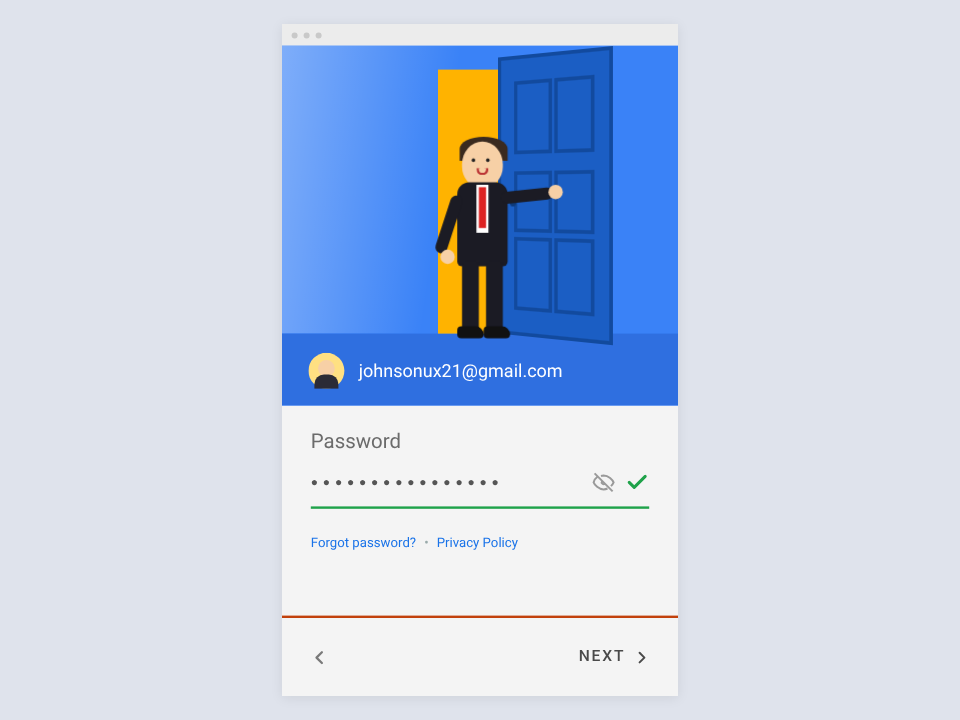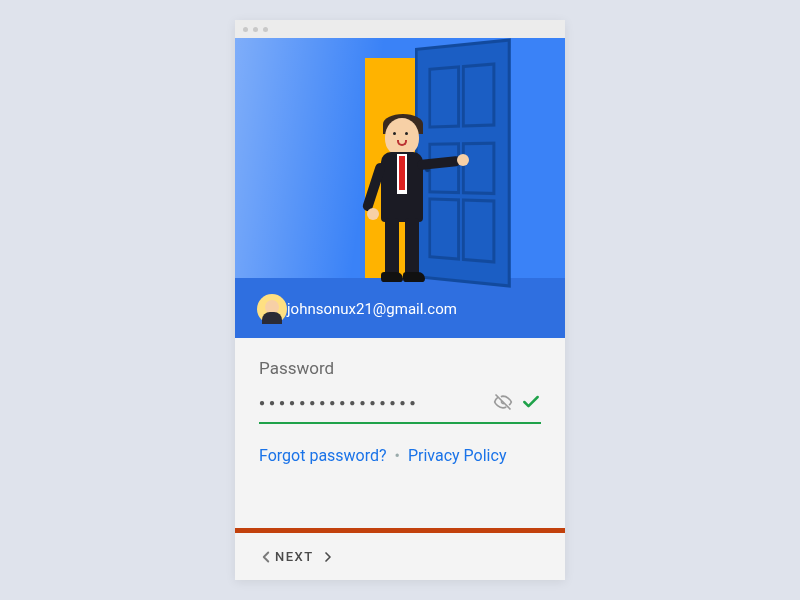--- a/index.html
+++ b/index.html
@@ -158,21 +158,21 @@
   .shoe {
     position:absolute; top:154px;
     width:22px; height:10px; background:#111; border-radius:4px 8px 4px 4px;
   }
   .shoe.l { left:18px; }
   .shoe.r { left:40px; }
 
   .account-row {
     position: absolute;
     left: 22px; bottom: 14px;
-    display: flex; align-items: center; 
+    display: flex; align-items: center; gap: 12px;
     color: #fff;
     font-size: 15px;
   }
   .avatar {
     width: 30px; height: 30px; border-radius: 50%;
     background: #ffe082;
     display:flex; align-items:center; justify-content:center;
     overflow:hidden;
   }
   .avatar .mini {
@@ -203,34 +203,35 @@
     letter-spacing: 4px;
     color: #555;
     font-size: 10px;
     white-space: nowrap;
     overflow: hidden;
   }
   .eye-icon { width:20px; height:20px; color:#9a9a9a; cursor:pointer; }
   .check-icon { width:20px; height:20px; color:#1fa24a; }
   .links {
     margin-top: 22px;
-    font-size: 16px;
+    font-size: 11px;
     color: #1a73e8;
   }
   .links .sep { color:#9aa; margin:0 4px; }
   .links span { cursor:pointer; }
 
   .spacer { flex:1; }
 
   .nav {
-    height: 52px;
-    border-top: 5px solid #c2410c;
+    height: 67px;
+    border-top: 2px solid #c2410c;
     background: #f4f4f4;
     display: flex;
     align-items: center;
+    justify-content: space-between;
     padding: 0 22px;
   }
   .nav-back {
     color: #7a7a7a;
     cursor: pointer;
   }
   .nav-next {
     color: #4a4a4a;
     font-weight: 500;
     letter-spacing: 1.5px;

